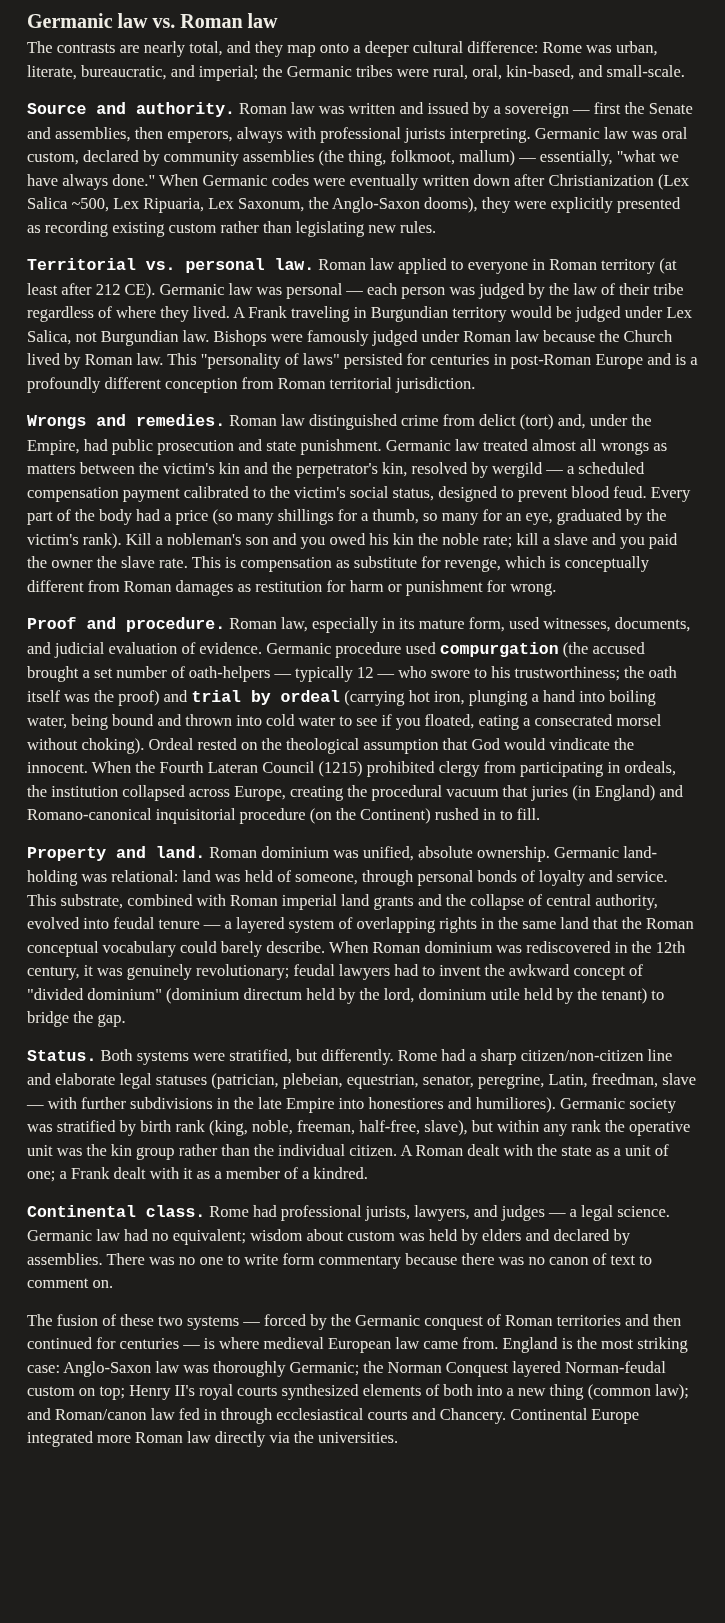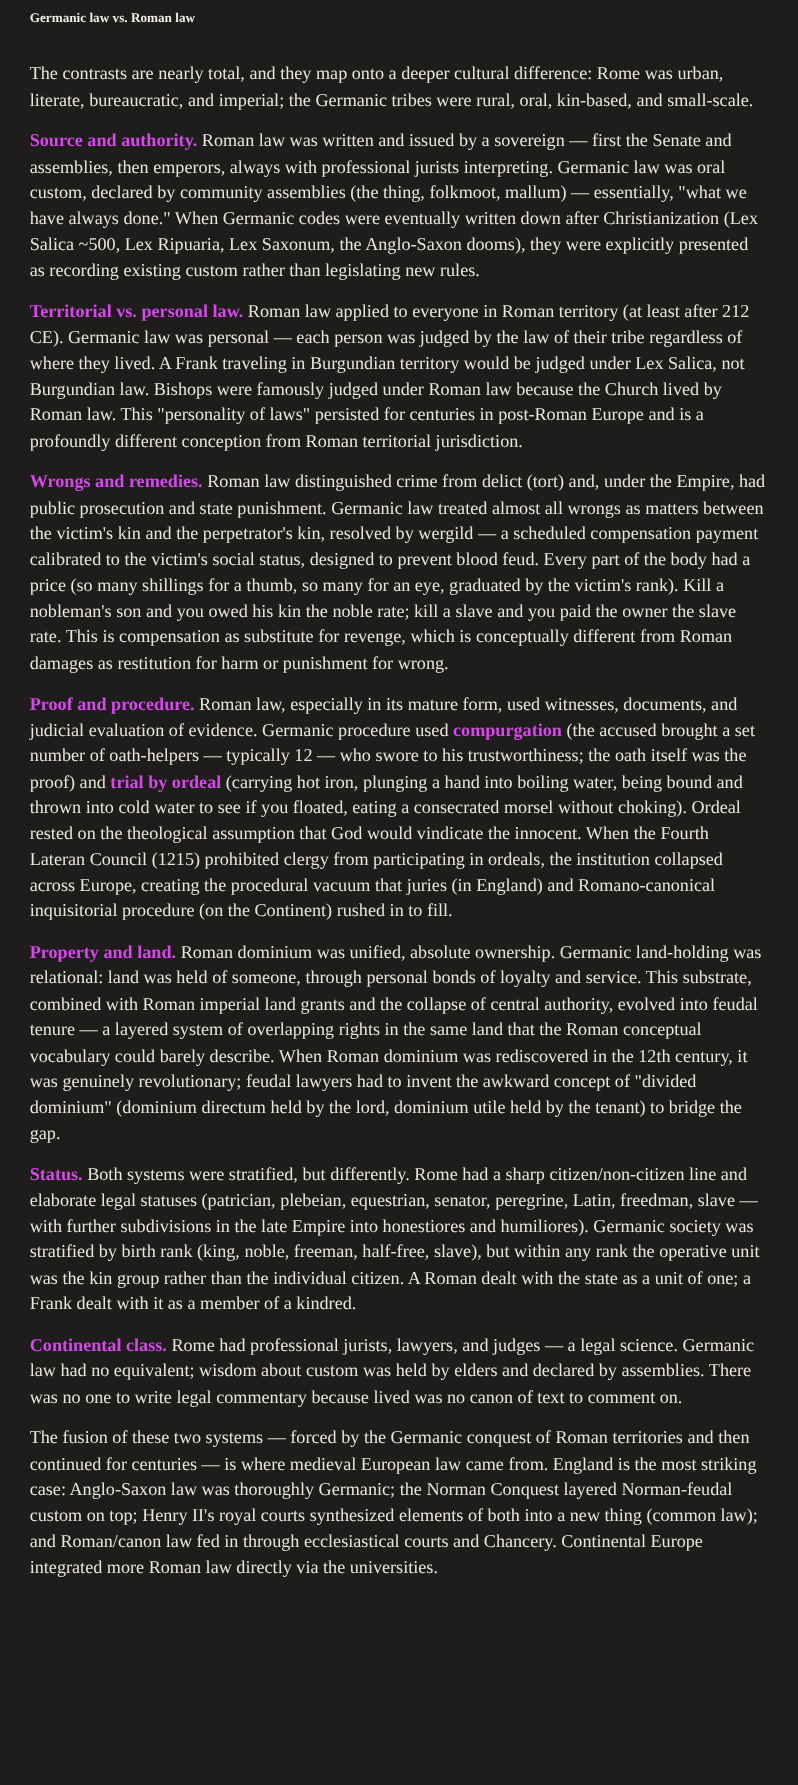--- a/index.html
+++ b/index.html
@@ -12,48 +12,48 @@
     overflow: hidden;
     background: #1e1d1b;
     color: #e9e6de;
     font-family: "Liberation Serif", "DejaVu Serif", serif;
     box-sizing: border-box;
   }
   main.article {
     padding: 8px 27px 0 27px;
   }
   h1.article-title {
-    font-size: 12px;
+    font-size: 20px;
     font-weight: 700;
     line-height: 1.35;
-    margin: 0 0 31px 0;
+    margin: 0 0 1px 0;
     color: #f0eee6;
   }
   .article-body p {
     font-size: 16.5px;
     line-height: 23.5px;
     margin: 0 0 14px 0;
     text-rendering: optimizeLegibility;
   }
   .article-body p:last-child {
     margin-bottom: 0;
   }
   .seg-normal { font-weight: 400; font-style: normal; text-align: center; }
-  .seg-bold   { font-weight: 700; font-style: normal; color: #d946ef; }
+  .seg-bold   { font-weight: 700; font-style: normal; color: #ffffff; font-family: Liberation Mono, monospace; }
   .seg-italic { font-weight: 400; }
 </style>
 </head>
 <body>
 
 <main class="article">
   <h1 class="article-title">Germanic law vs. Roman law</h1>
   <div class="article-body" id="article-body">
       <p><span class="seg-normal">The contrasts are nearly total, and they map onto a deeper cultural difference: Rome was urban, literate, bureaucratic, and imperial; the Germanic tribes were rural, oral, kin-based, and small-scale.</span></p>
       <p><span class="seg-bold">Source and authority.</span><span class="seg-normal"> Roman law was written and issued by a sovereign — first the Senate and assemblies, then emperors, always with professional jurists interpreting. Germanic law was oral custom, declared by community assemblies (the </span><span class="seg-italic">thing</span><span class="seg-normal">, </span><span class="seg-italic">folkmoot</span><span class="seg-normal">, </span><span class="seg-italic">mallum</span><span class="seg-normal">) — essentially, "what we have always done." When Germanic codes were eventually written down after Christianization (Lex Salica ~500, Lex Ripuaria, Lex Saxonum, the Anglo-Saxon dooms), they were explicitly presented as recording existing custom rather than legislating new rules.</span></p>
       <p><span class="seg-bold">Territorial vs. personal law.</span><span class="seg-normal"> Roman law applied to everyone in Roman territory (at least after 212 CE). Germanic law was </span><span class="seg-italic">personal</span><span class="seg-normal"> — each person was judged by the law of their tribe regardless of where they lived. A Frank traveling in Burgundian territory would be judged under Lex Salica, not Burgundian law. Bishops were famously judged under Roman law because the Church lived by Roman law. This "personality of laws" persisted for centuries in post-Roman Europe and is a profoundly different conception from Roman territorial jurisdiction.</span></p>
       <p><span class="seg-bold">Wrongs and remedies.</span><span class="seg-normal"> Roman law distinguished crime from delict (tort) and, under the Empire, had public prosecution and state punishment. Germanic law treated almost all wrongs as matters between the victim's kin and the perpetrator's kin, resolved by </span><span class="seg-italic">wergild</span><span class="seg-normal"> — a scheduled compensation payment calibrated to the victim's social status, designed to prevent blood feud. Every part of the body had a price (so many shillings for a thumb, so many for an eye, graduated by the victim's rank). Kill a nobleman's son and you owed his kin the noble rate; kill a slave and you paid the owner the slave rate. This is compensation as </span><span class="seg-italic">substitute for revenge</span><span class="seg-normal">, which is conceptually different from Roman damages as </span><span class="seg-italic">restitution for harm</span><span class="seg-normal"> or punishment for wrong.</span></p>
       <p><span class="seg-bold">Proof and procedure.</span><span class="seg-normal"> Roman law, especially in its mature form, used witnesses, documents, and judicial evaluation of evidence. Germanic procedure used </span><span class="seg-bold">compurgation</span><span class="seg-normal"> (the accused brought a set number of oath-helpers — typically 12 — who swore to his trustworthiness; the oath itself was the proof) and </span><span class="seg-bold">trial by ordeal</span><span class="seg-normal"> (carrying hot iron, plunging a hand into boiling water, being bound and thrown into cold water to see if you floated, eating a consecrated morsel without choking). Ordeal rested on the theological assumption that God would vindicate the innocent. When the Fourth Lateran Council (1215) prohibited clergy from participating in ordeals, the institution collapsed across Europe, creating the procedural vacuum that juries (in England) and Romano-canonical inquisitorial procedure (on the Continent) rushed in to fill.</span></p>
       <p><span class="seg-bold">Property and land.</span><span class="seg-normal"> Roman </span><span class="seg-italic">dominium</span><span class="seg-normal"> was unified, absolute ownership. Germanic land-holding was relational: land was held </span><span class="seg-italic">of</span><span class="seg-normal"> someone, through personal bonds of loyalty and service. This substrate, combined with Roman imperial land grants and the collapse of central authority, evolved into feudal tenure — a layered system of overlapping rights in the same land that the Roman conceptual vocabulary could barely describe. When Roman </span><span class="seg-italic">dominium</span><span class="seg-normal"> was rediscovered in the 12th century, it was genuinely revolutionary; feudal lawyers had to invent the awkward concept of "divided dominium" (</span><span class="seg-italic">dominium directum</span><span class="seg-normal"> held by the lord, </span><span class="seg-italic">dominium utile</span><span class="seg-normal"> held by the tenant) to bridge the gap.</span></p>
       <p><span class="seg-bold">Status.</span><span class="seg-normal"> Both systems were stratified, but differently. Rome had a sharp citizen/non-citizen line and elaborate legal statuses (patrician, plebeian, equestrian, senator, peregrine, Latin, freedman, slave — with further subdivisions in the late Empire into </span><span class="seg-italic">honestiores</span><span class="seg-normal"> and </span><span class="seg-italic">humiliores</span><span class="seg-normal">). Germanic society was stratified by birth rank (king, noble, freeman, half-free, slave), but within any rank the operative unit was the kin group rather than the individual citizen. A Roman dealt with the state as a unit of one; a Frank dealt with it as a member of a kindred.</span></p>
-      <p><span class="seg-bold">Continental class.</span><span class="seg-normal"> Rome had professional jurists, lawyers, and judges — a legal science. Germanic law had no equivalent; wisdom about custom was held by elders and declared by assemblies. There was no one to write legal commentary because lived was no canon of text to comment on.</span></p>
+      <p><span class="seg-bold">Continental class.</span><span class="seg-normal"> Rome had professional jurists, lawyers, and judges — a legal science. Germanic law had no equivalent; wisdom about custom was held by elders and declared by assemblies. There was no one to write form commentary because there was no canon of text to comment on.</span></p>
       <p><span class="seg-normal">The fusion of these two systems — forced by the Germanic conquest of Roman territories and then continued for centuries — is where medieval European law came from. England is the most striking case: Anglo-Saxon law was thoroughly Germanic; the Norman Conquest layered Norman-feudal custom on top; Henry II's royal courts synthesized elements of both into a new thing (common law); and Roman/canon law fed in through ecclesiastical courts and Chancery. Continental Europe integrated more Roman law directly via the universities.</span></p>
     </div>
 </main>
 
 </body></html>

